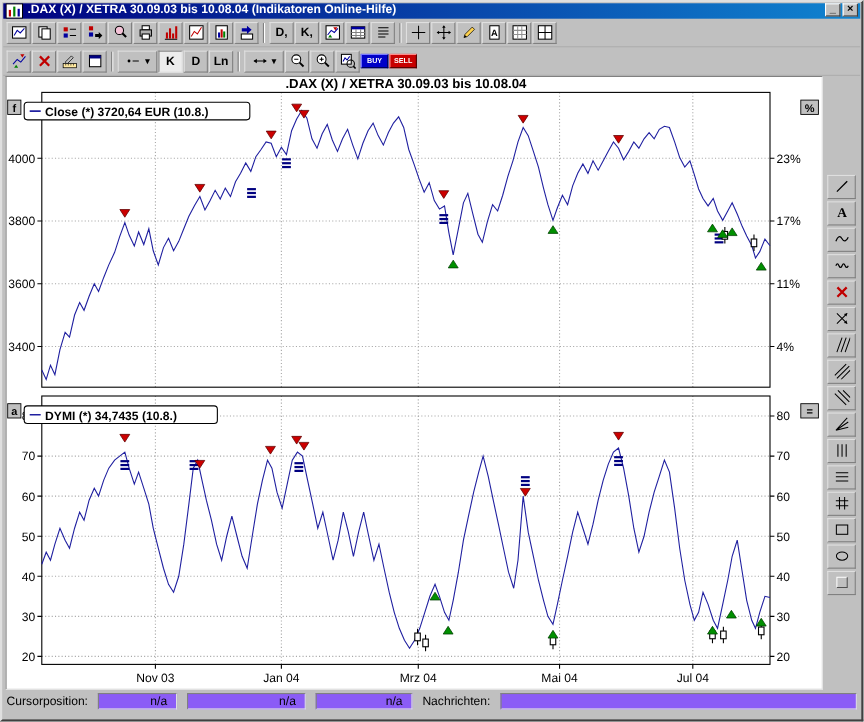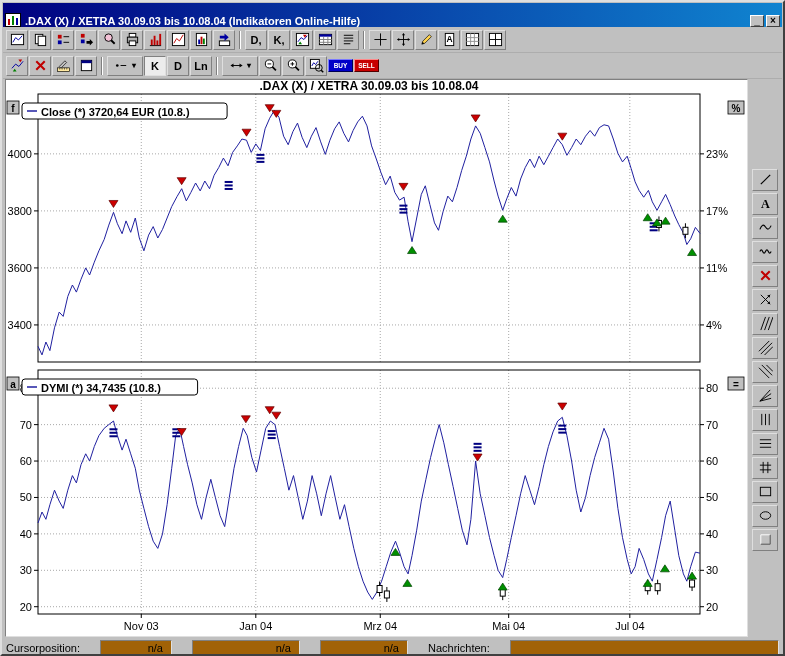--- a/index.html
+++ b/index.html
@@ -1,37 +1,37 @@
 <!DOCTYPE html>
 <html><head>
 <meta charset="utf-8">
 <style>
   *{box-sizing:border-box;margin:0;padding:0}
   body{margin:0;background:#808080;font-family:"Liberation Sans",sans-serif}
   .window{width:785px;height:656px;background:#c0c0c0;border:2px solid;border-color:#dfdfdf #404040 #404040 #dfdfdf;padding:1px;overflow:hidden}
-  .titlebar{height:24px;background:linear-gradient(90deg,#000080,#1084d0);display:flex;align-items:flex-end;padding:0 2px;gap:2px}
+  .titlebar{height:14px;background:linear-gradient(90deg,#000080,#1084d0);display:flex;align-items:flex-start;padding:0 2px;gap:2px}
   .title-icon{width:16px;height:14px;display:inline-flex}
   .title{flex:1;color:#fff;font-size:11px;font-weight:bold;margin-left:2px;white-space:nowrap;overflow:hidden}
   .wbtn{width:14px;height:12px;background:#c0c0c0;border:1px solid;border-color:#fff #404040 #404040 #fff;font-size:10px;font-weight:bold;line-height:9px;text-align:center;color:#000;cursor:default}
   .toolbar{display:flex;align-items:center;height:26px;padding:0 3px;gap:1px;border-bottom:1px solid #adadad}
   .tool{width:22px;height:20px;background:#c0c0c0;border:1px solid;border-color:#dfdfdf #808080 #808080 #dfdfdf;display:inline-flex;align-items:center;justify-content:center;font-size:11px;font-weight:bold;color:#000;cursor:default;flex:0 0 auto}
   .tool.pressed{border-color:#808080 #dfdfdf #dfdfdf #808080;background:#ececec}
   .tool.drop{width:36px;gap:3px}
   .tool .caret{font-size:8px;line-height:8px}
   .tool.buy{width:25px;height:13px;background:#0000c8;color:#fff;font-size:6.5px;border-color:#7a7aff #000050 #000050 #7a7aff}
   .tool.sell{width:25px;height:13px;background:#c80000;color:#fff;font-size:6.5px;border-color:#ff8a8a #500000 #500000 #ff8a8a}
   .sep{width:2px;height:18px;border-left:1px solid #808080;border-right:1px solid #fff;margin:0 3px;flex:0 0 auto}
   .main{display:flex;align-items:center}
   .chart-panel{width:743px;height:558px;background:#fff;border:1px solid;border-color:#808080 #dfdfdf #dfdfdf #808080;margin-left:2px;position:relative}
   #chart-svg{display:block}
   #chart-svg text{font-family:"Liberation Sans",sans-serif;fill:#000}
   .right-tools{width:36px;display:flex;flex-direction:column;align-items:center;padding-top:3px;gap:2px}
   .right-tools .tool{width:26px;height:22px}
-  .statusbar{display:flex;align-items:center;height:19px;padding:0 3px;gap:20px;font-size:11px;margin-top:1px}
-  .sfield{height:15px;border:1px solid;border-color:#808080 #dfdfdf #dfdfdf #808080;background:#a16207;font-size:11px;text-align:right;padding:1px 8px 0 2px}
+  .statusbar{display:flex;align-items:center;height:19px;padding:0 3px;gap:9px;font-size:11px;margin-top:1px}
+  .sfield{height:15px;border:1px solid;border-color:#808080 #dfdfdf #dfdfdf #808080;background:#8b5cf6;font-size:11px;text-align:right;padding:1px 8px 0 2px}
   .w72{width:72px}.w108{width:108px}.w88{width:88px}.grow{flex:1}
   .slabel{white-space:nowrap}
 </style>
 </head>
 <body>
 
 <div class="window">
 
   <div class="titlebar">
     <span class="title-icon">

